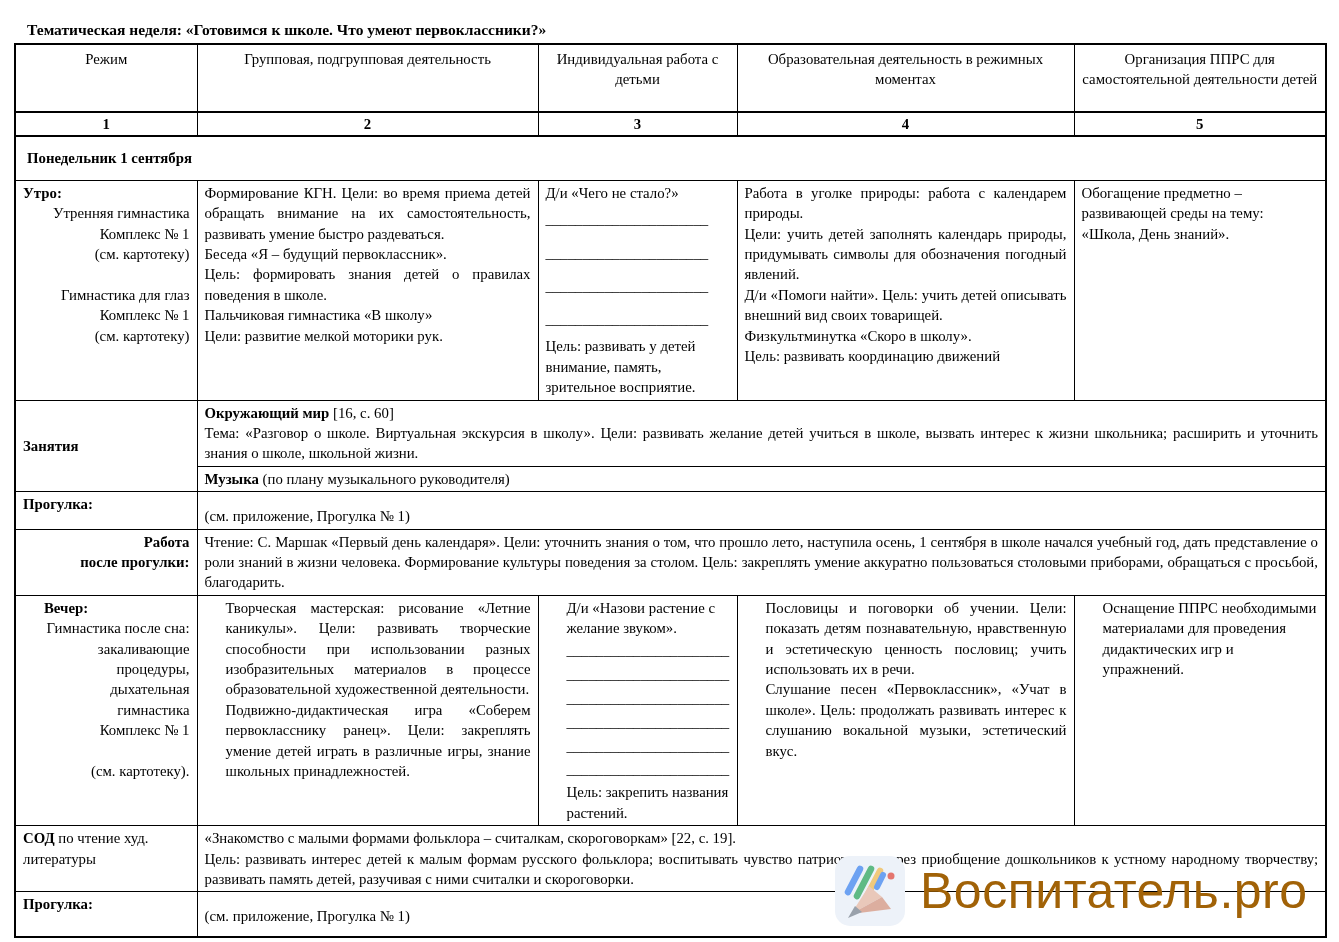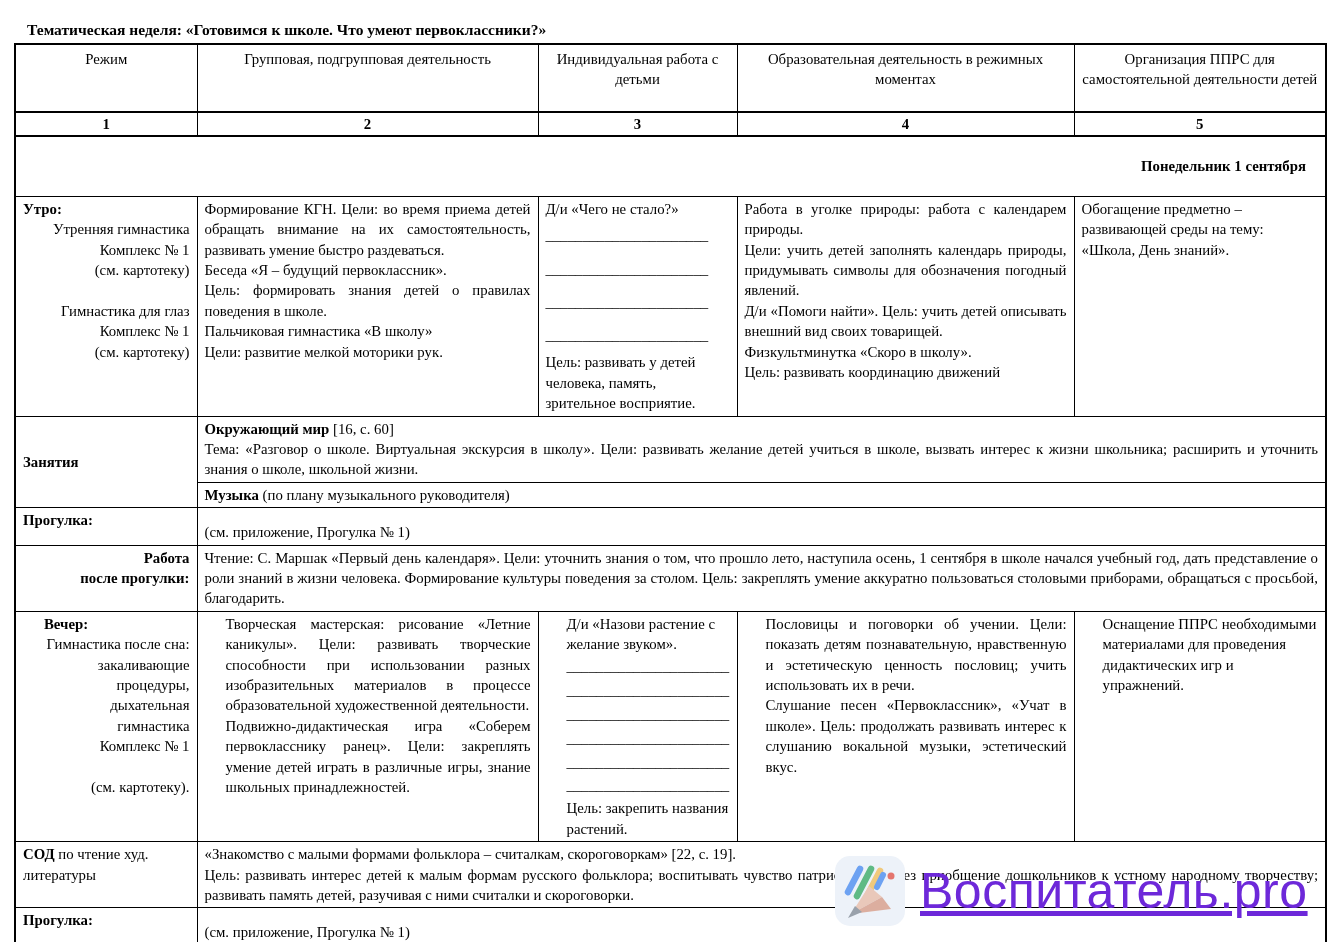--- a/index.html
+++ b/index.html
@@ -4,21 +4,21 @@
 <style>
   html,body{margin:0;padding:0;background:#ffffff;}
   body{width:1339px;height:942px;font-family:"Liberation Serif",serif;color:#000;}
   .page{position:relative;width:1339px;height:942px;overflow:hidden;background:#fff;}
   .doc-title{position:absolute;left:27px;top:21px;font-size:15.5px;font-weight:bold;}
   table.plan{position:absolute;left:14px;top:43px;width:1311px;border-collapse:collapse;
              table-layout:fixed;font-size:14.8px;line-height:1.38;border:2px solid #000;}
   td{border:1px solid #000;vertical-align:top;padding:2px 7px;word-wrap:break-word;}
   tr.head-row td{text-align:center;vertical-align:top;padding-top:4px;border-bottom-width:2px;height:60px;}
   tr.num-row td{text-align:center;font-weight:bold;border-bottom-width:2px;height:18px;padding:1px;}
-  tr.day-row td{text-align:right;font-weight:bold;height:16px;padding:19px;}
+  tr.day-row td{text-align:left;font-weight:bold;height:16px;padding:11px;}
   .b{font-weight:bold;}
   .ml{white-space:pre-line;text-align:right;}
   .just{text-align:justify;}
   .blanks{white-space:pre-line;letter-spacing:0;}
   .blanks-a{line-height:2.25;}
   .blanks-b{line-height:1.62;}
   td.v-mid{vertical-align:middle;}
   tr.r-morning td{height:177px;}
   tr.r-lesson1 td{height:60px;}
   tr.r-lesson2 td{height:19px;}
@@ -86,21 +86,21 @@
 Цель: формировать знания детей о правилах поведения в школе.
 Пальчиковая гимнастика «В школу»
 Цели: развитие мелкой моторики рук.</div>
       </td>
       <td>
         <div>Д/и «Чего не стало?»</div>
         <div class="blanks blanks-a">______________________
 ______________________
 ______________________
 ______________________</div>
-        <div>Цель: развивать у детей человека, память, зрительное восприятие.</div>
+        <div>Цель: развивать у детей внимание, память, зрительное восприятие.</div>
       </td>
       <td>
         <div class="ml just">Работа в уголке природы: работа с календарем природы.
 Цели: учить детей заполнять календарь природы, придумывать символы для обозначения погодный явлений.
 Д/и «Помоги найти». Цель: учить детей описывать внешний вид своих товарищей.
 Физкультминутка «Скоро в школу».
 Цель: развивать координацию движений</div>
       </td>
       <td>
         <div>Обогащение предметно – развивающей среды на тему: «Школа, День знаний».</div>
@@ -201,16 +201,16 @@
       <rect x="0" y="0" width="70" height="70" rx="15" fill="#edf2f9"></rect>
       <line x1="13" y1="36" x2="25" y2="13" stroke-width="6.5" stroke-linecap="round" stroke="#6da2f2"></line>
       <line x1="22" y1="40" x2="36" y2="13" stroke-width="6.5" stroke-linecap="round" stroke="#5fba85"></line>
       <line x1="31" y1="42" x2="45" y2="15" stroke-width="6.5" stroke-linecap="round" stroke="#f0c97c"></line>
       <line x1="42" y1="31" x2="48" y2="19" stroke-width="6" stroke-linecap="round" stroke="#6da2f2"></line>
       <circle cx="56" cy="20" r="3.5" fill="#e4756e"></circle>
       <path d="M16 58 L34 30 L47 41 Z" stroke-width="3" stroke-linejoin="round" stroke="none" fill="#e9c8ba"></path>
       <path d="M16 58 L47 41 L56 53 Z" stroke="none" fill="#dcae9f"></path>
       <path d="M13 62 L20 50 L27 56 Z" stroke="none" fill="#99a1ab"></path>
     </svg>
-    <span class="logo-text" style="color: #6d28d9; text-decoration: underline;">Воспитатель.pro</span>
+    <span class="logo-text" style="color: #a16207;">Воспитатель.pro</span>
   </div>
 
 </div>
 
 </body></html>

